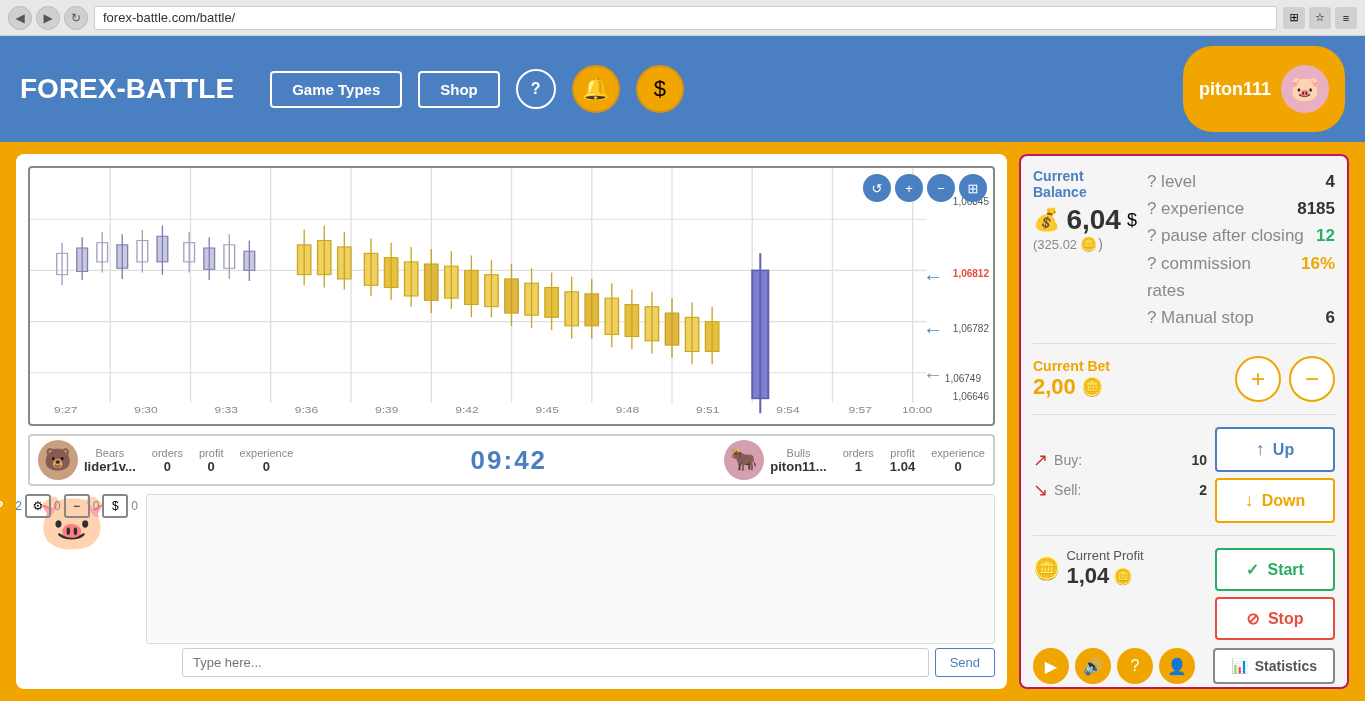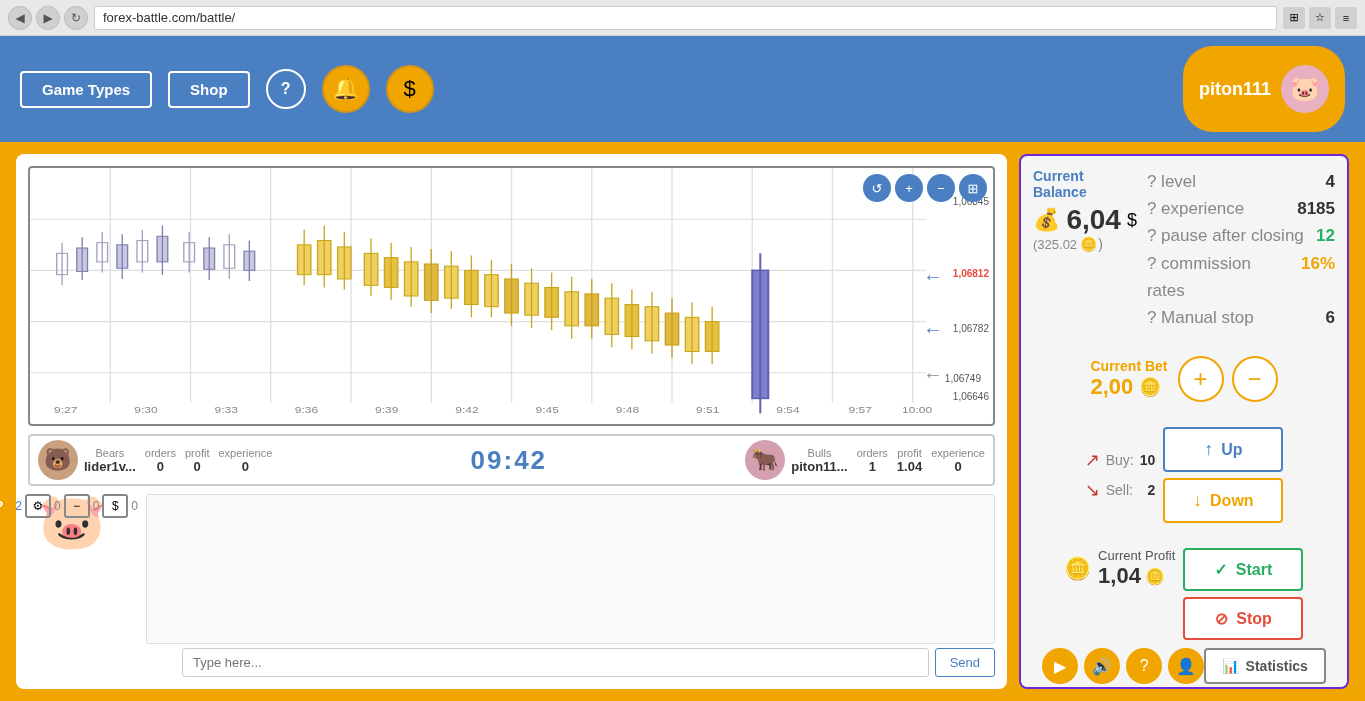--- a/index.html
+++ b/index.html
@@ -133,21 +133,21 @@
       border-radius: 4px;
       padding: 4px 8px;
       gap: 6px;
       background: white;
     }
     .team-avatar {
       width: 40px; height: 40px; border-radius: 50%;
       background: #c8a080; display: flex; align-items: center; justify-content: center;
       font-size: 22px;
     }
-    .team-info { display: flex; gap: 9px; font-size: 13px; color: #4a7fc1; }
+    .team-info { display: flex; gap: 16px; font-size: 13px; color: #4a7fc1; }
     .team-info-col { display: flex; flex-direction: column; align-items: center; }
     .team-info-header { color: #888; font-size: 11px; }
     .timer {
       color: #4a7fc1; font-size: 26px; font-weight: bold;
       margin: 0 auto; letter-spacing: 2px;
     }
     .bulls-avatar {
       width: 40px; height: 40px; border-radius: 50%;
       background: #d4a0b0; display: flex; align-items: center; justify-content: center;
       font-size: 22px;
@@ -180,27 +180,26 @@
     }
     .send-btn {
       background: white; border: 1px solid #4a7fc1; color: #4a7fc1;
       padding: 6px 14px; border-radius: 3px; cursor: pointer; font-size: 13px;
     }
 
     
     .right-panel {
       width: 330px;
       background: #f5f5f5;
-      border: 2px solid #6d28d9;
+      border: 2px solid #be185d;
       border-radius: 8px;
       padding: 12px;
       display: flex;
       flex-direction: column;
       gap: 8px;
-      align-items: center;
     }
 
     
     .balance-section {
       display: flex;
       gap: 10px;
     }
     .balance-left {
       flex: 1;
     }
@@ -330,20 +329,21 @@
     </div>
     <input class="browser-url-bar" value="forex-battle.com/battle/" style="">
     <div class="browser-icons">
       <div class="browser-icon">⊞</div>
       <div class="browser-icon">☆</div>
       <div class="browser-icon">≡</div>
     </div>
   </div>
 
   <div class="header">
+    <div class="logo">FOREX-BATTLE</div>
     <button class="header-btn">Game Types</button>
     <button class="header-btn">Shop</button>
     <div class="header-btn-circle">?</div>
     <div class="header-icon-circle">🔔</div>
     <div class="header-icon-circle">$</div>
     <div class="user-area">
       <span class="username">piton111</span>
       <div class="avatar">🐷</div>
     </div>
   </div>

